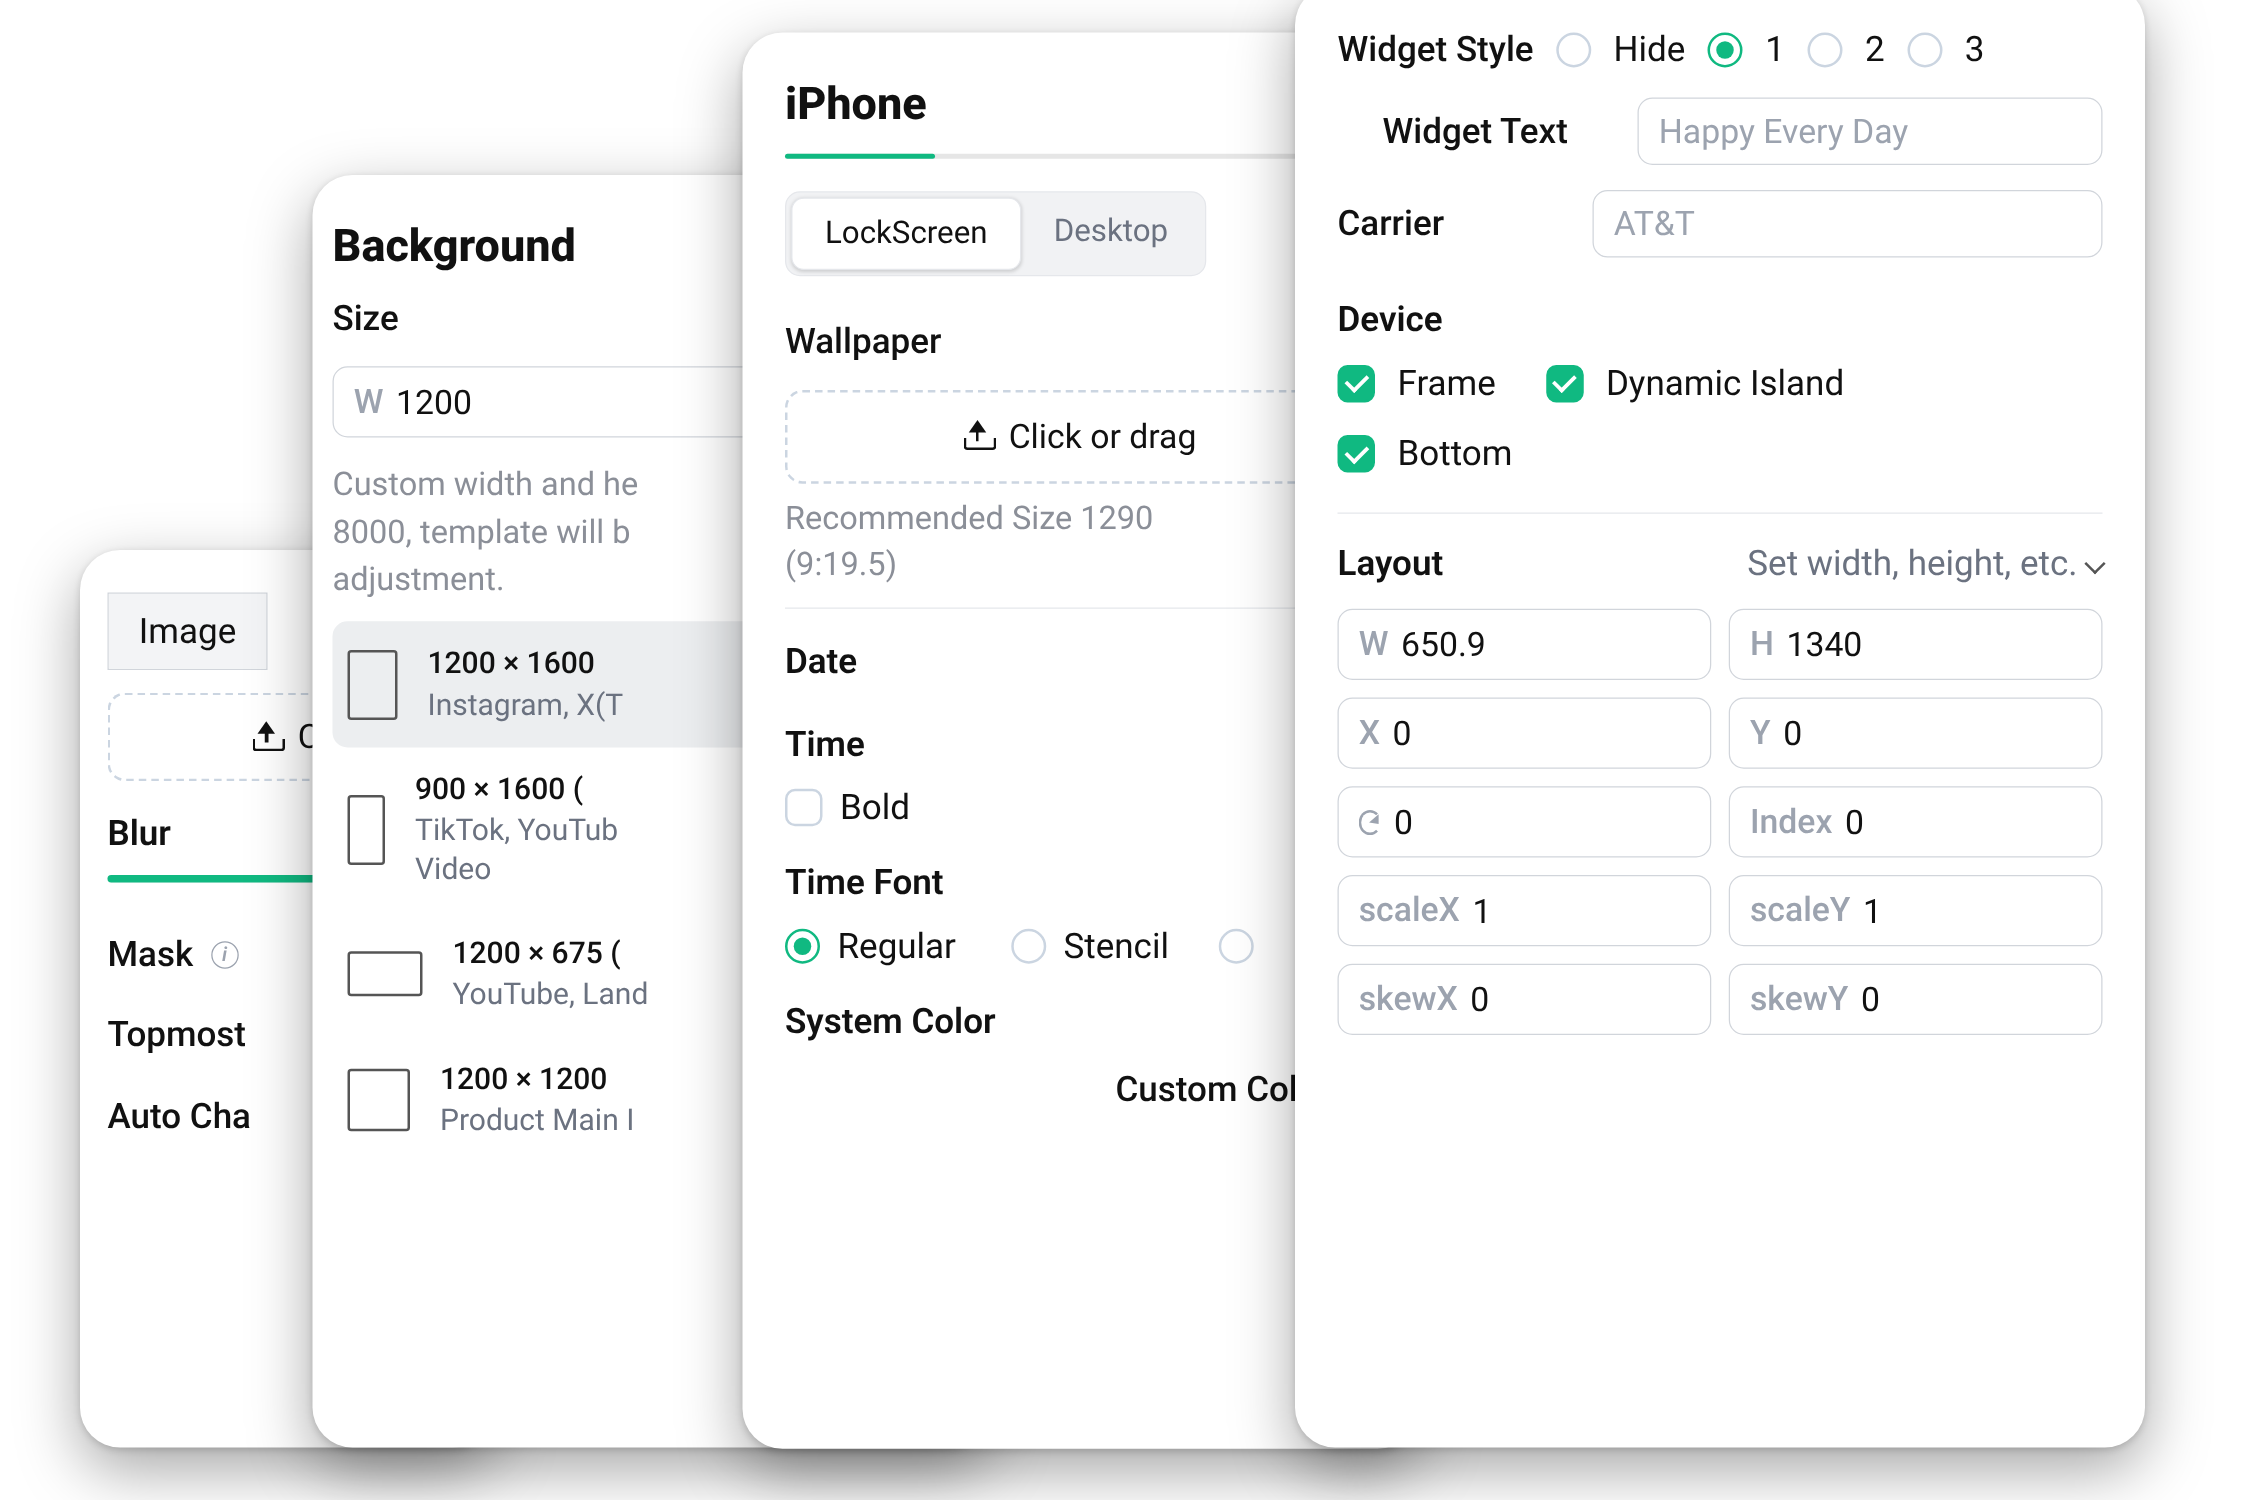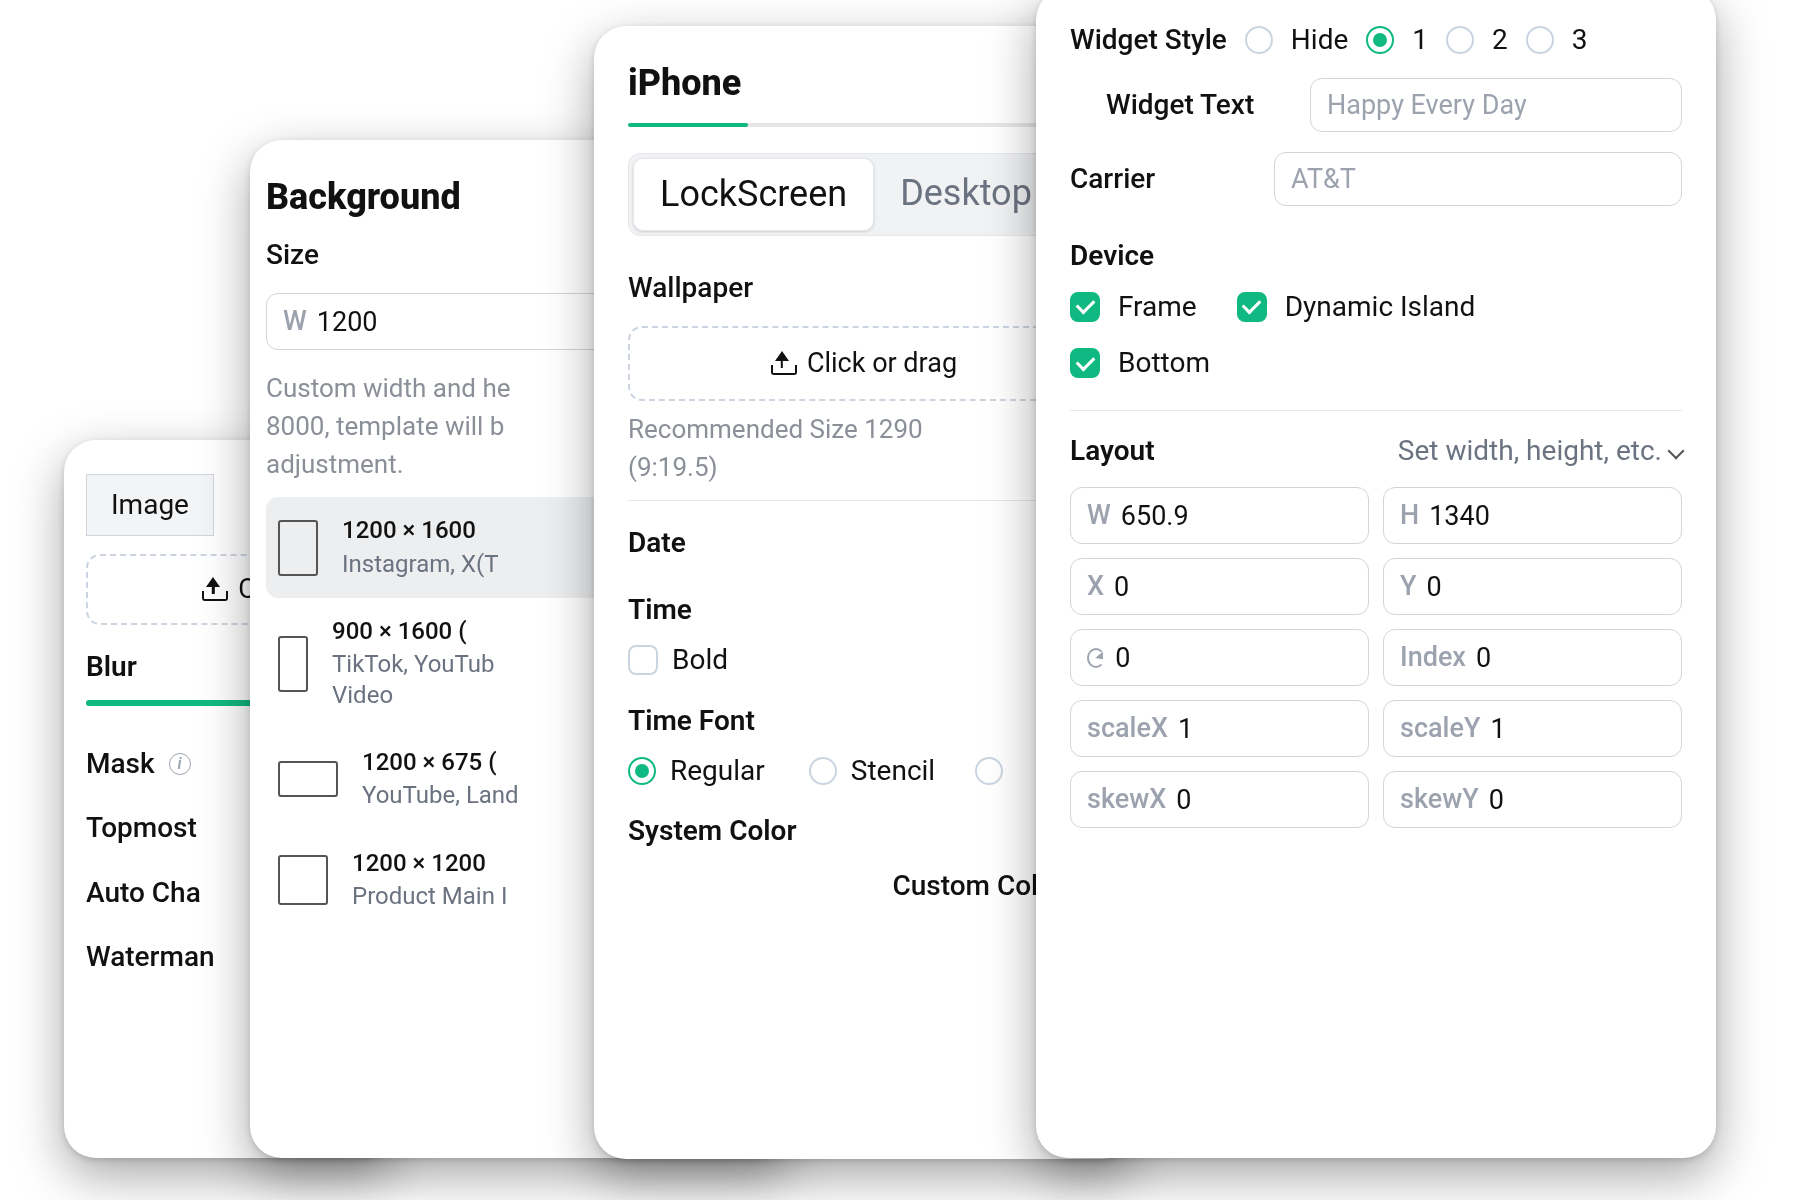--- a/index.html
+++ b/index.html
@@ -37,21 +37,21 @@
   .inputbox input {
     border: none; outline: none; font-size: 27px; font-family: inherit;
     width: 100%; min-width: 0; background: transparent; color: #111;
   }
   .inputbox input::placeholder { color: #9ca3af; }
   .pill-tabs {
     display: inline-flex; gap: 0; border-radius: 12px; border: 1.5px solid #e5e7eb;
     background: #f1f2f4; padding: 4px; margin-bottom: 12px;
   }
   .pill-tabs > div {
-    padding: 12px 26px; border-radius: 10px; font-size: 36px; color: #6b7280; cursor: pointer;
+    padding: 12px 26px; border-radius: 10px; font-size: 25px; color: #6b7280; cursor: pointer;
   }
   .pill-tabs > div.active {
     background: #fff; color: #111; box-shadow: 0 1px 3px rgba(0,0,0,0.15);
     border: 1px solid #e5e7eb;
   }
   .seg-tabs {
     display: inline-flex; border: 1.5px solid #d1d5db; border-radius: 0;
     background: #fff; overflow: hidden;
   }
   .seg-tabs > div { padding: 12px 24px; border-right: 1.5px solid #d1d5db; cursor: pointer; }
@@ -148,23 +148,20 @@
   <div class="row" style="margin-top:40px;">
     <span class="label">Mask</span>
     <span class="info-ic">i</span>
   </div>
   <div class="row" style="margin-top:28px;">
     <span class="label">Topmost</span>
   </div>
   <div class="row" style="margin-top:28px;">
     <span class="label">Auto Cha</span>
   </div>
-  <div class="row" style="margin-top:28px;">
-    <span class="label">Waterman</span>
-  </div>
 </div>
 
 <div id="p2" class="panel">
   <h2>Background</h2>
   <div class="row" style="margin-top:8px;">
     <span class="label">Size</span>
     <span class="spacer"></span>
     <span style="font-weight:500;">12</span>
   </div>
   <div class="row">

